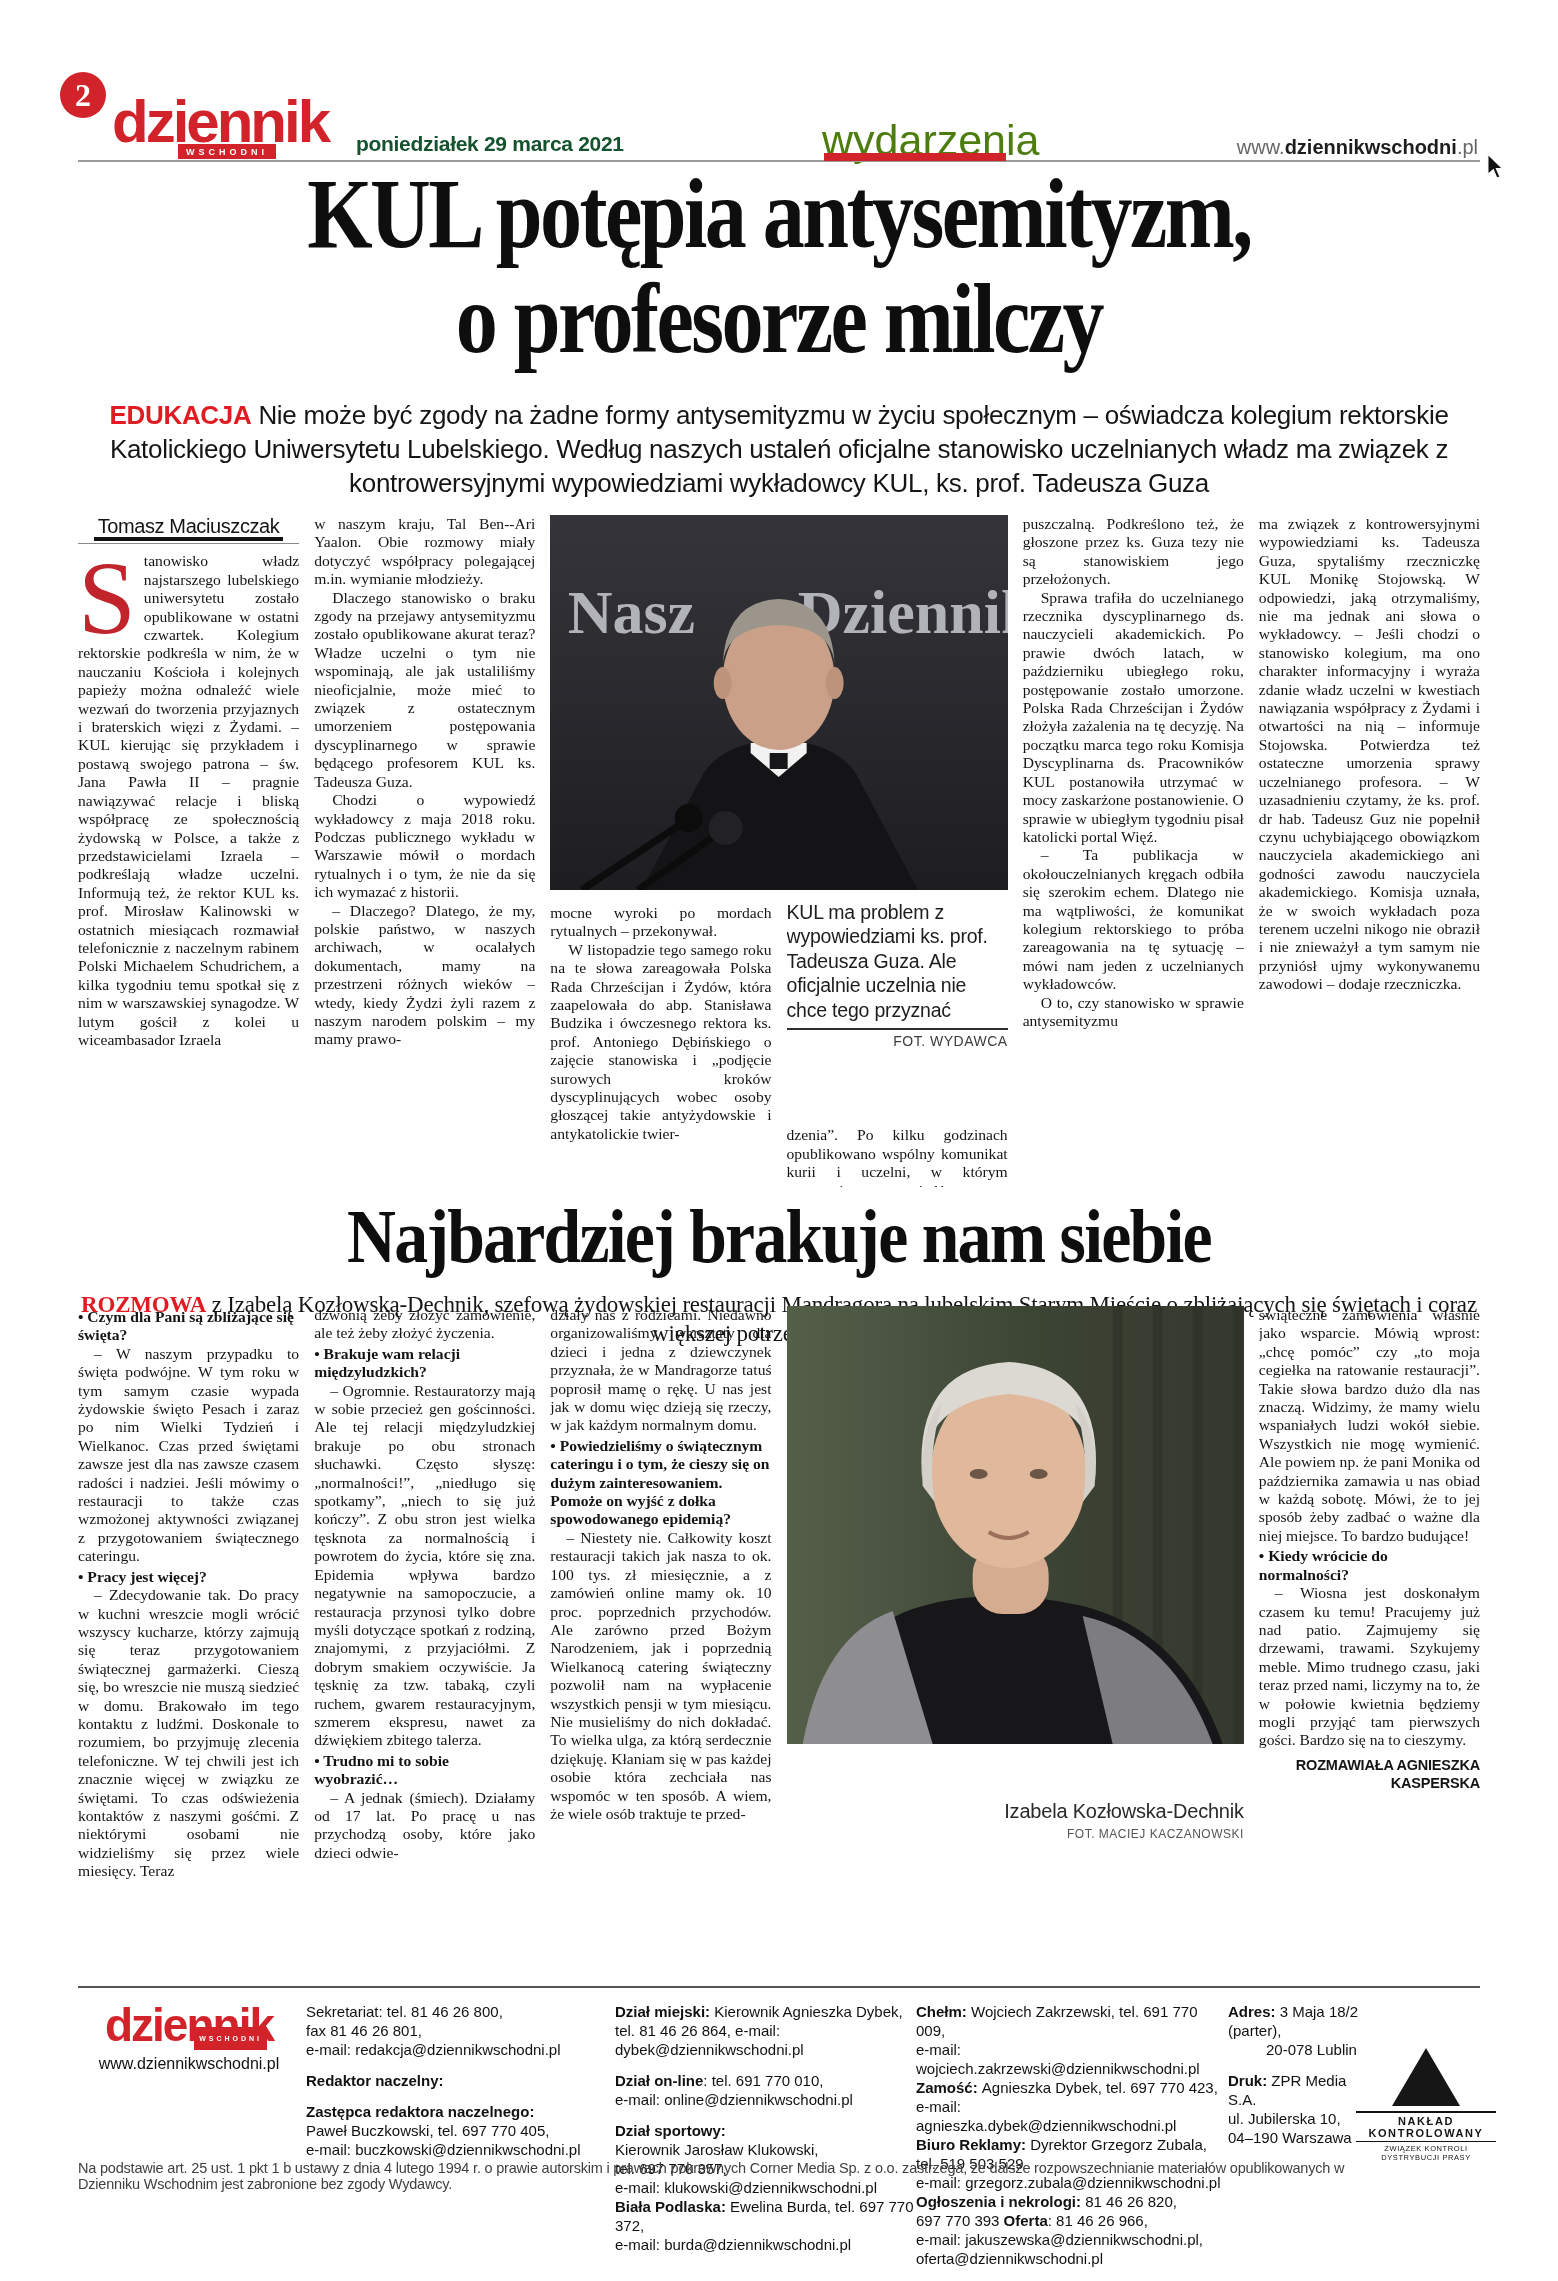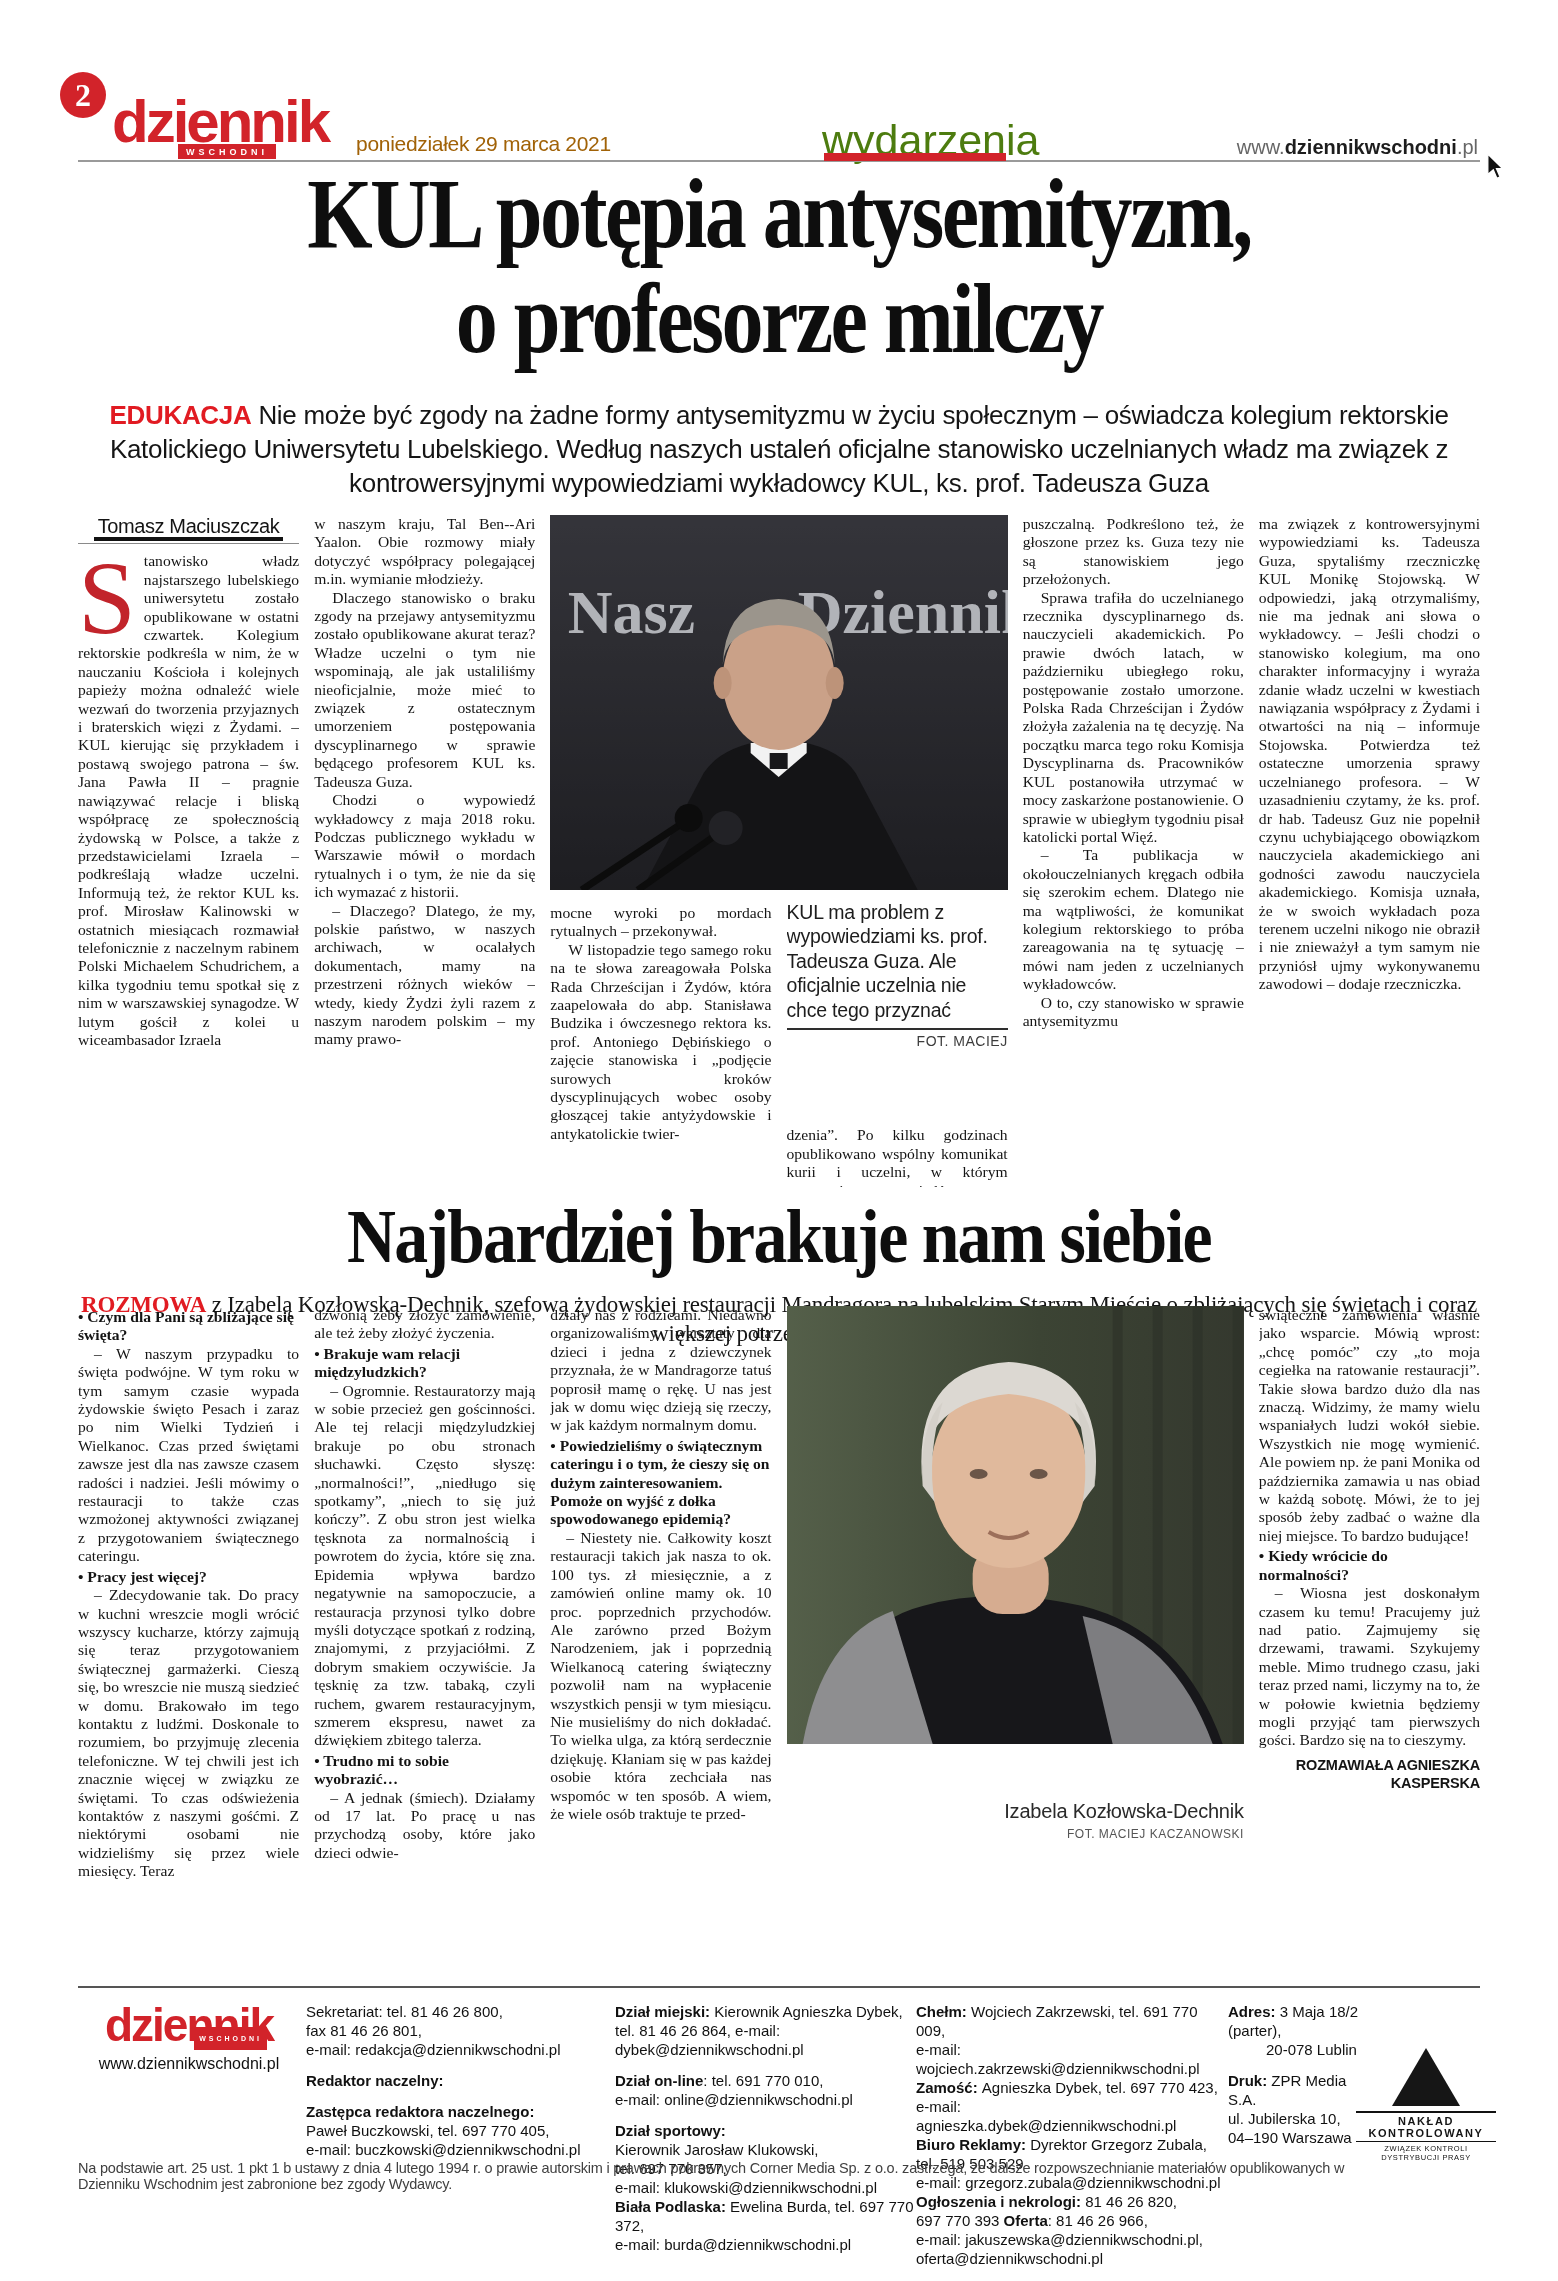--- a/index.html
+++ b/index.html
@@ -9,21 +9,21 @@
   
   .pagenum{position:absolute;left:60px;top:72px;width:46px;height:46px;border-radius:50%;
            background:#d2232a;color:#fff;font-family:"Liberation Serif",serif;font-size:32px;
            display:flex;align-items:center;justify-content:center;font-weight:bold;}
   .brand{position:absolute;left:112px;top:92px;font-family:"Liberation Sans",sans-serif;
          font-weight:bold;font-size:60px;letter-spacing:-3px;color:#d2232a;line-height:1;}
   .brand-band{position:absolute;left:178px;top:144px;background:#d2232a;color:#fff;
               font-family:"Liberation Sans",sans-serif;font-size:9px;letter-spacing:4px;
               padding:3px 8px 2px 8px;font-weight:bold;}
   .hdr-date{position:absolute;left:356px;top:132px;font-family:"Liberation Sans",sans-serif;
-            font-size:21px;color:#a16207;letter-spacing:-0.3px;}
+            font-size:21px;color:#14532d;letter-spacing:-0.3px;font-weight:bold;}
   .hdr-section{position:absolute;left:822px;top:116px;font-family:"Liberation Sans",sans-serif;
                font-size:43px;color:#4d7c0f;letter-spacing:0;}
   .hdr-rule{position:absolute;left:78px;right:78px;top:160px;border-top:2px solid #9a9a9a;}
   .hdr-redbar{position:absolute;left:824px;top:153px;width:182px;height:8px;background:#d2232a;}
   .hdr-site{position:absolute;right:80px;top:136px;font-family:"Liberation Sans",sans-serif;
             font-size:20px;color:#666;}
   .hdr-site b{color:#1d1d1d;}
   .cursor{position:absolute;left:1484px;top:154px;}
 
   
@@ -192,21 +192,21 @@
       </div>
     </div>
 
     <div class="col g-c3b">
         <p>mocne wyroki po mordach rytualnych – przekonywał.</p>
         <p class="ind">W listopadzie tego samego roku na te słowa zareagowała Polska Rada Chrześcijan i Żydów, która zaapelowała do abp. Stanisława Budzika i ówczesnego rektora ks. prof. Antoniego Dębińskiego o zajęcie stanowiska i „podjęcie surowych kroków dyscyplinujących wobec osoby głoszącej takie antyżydowskie i antykatolickie twier-</p>
       </div>
 
     <div class="col g-c4b">
       <div class="caption">KUL ma problem z wypowiedziami ks. prof. Tadeusza Guza. Ale oficjalnie uczelnia nie chce tego przyznać</div>
-      <div class="credit">FOT. MACIEJ</div>
+      <div class="credit">FOT. WYDAWCA</div>
       <div>
           <p class="gaptop">dzenia”. Po kilku godzinach opublikowano wspólny komunikat kurii i uczelni, w którym wspomnianą wypowiedź nazwano niedo-</p>
         </div>
     </div>
 
     <div class="col g-c5">
         <p>puszczalną. Podkreślono też, że głoszone przez ks. Guza tezy nie są stanowiskiem jego przełożonych.</p>
         <p class="ind">Sprawa trafiła do uczelnianego rzecznika dyscyplinarnego ds. nauczycieli akademickich. Po prawie dwóch latach, w październiku ubiegłego roku, postępowanie zostało umorzone. Polska Rada Chrześcijan i Żydów złożyła zażalenia na tę decyzję. Na początku marca tego roku Komisja Dyscyplinarna ds. Pracowników KUL postanowiła utrzymać w mocy zaskarżone postanowienie. O sprawie w ubiegłym tygodniu pisał katolicki portal Więź.</p>
         <p class="ind">– Ta publikacja w okołouczelnianych kręgach odbiła się szerokim echem. Dlatego nie ma wątpliwości, że komunikat kolegium rektorskiego to próba zareagowania na tę sytuację – mówi nam jeden z uczelnianych wykładowców.</p>
         <p class="ind">O to, czy stanowisko w sprawie antysemityzmu</p>

